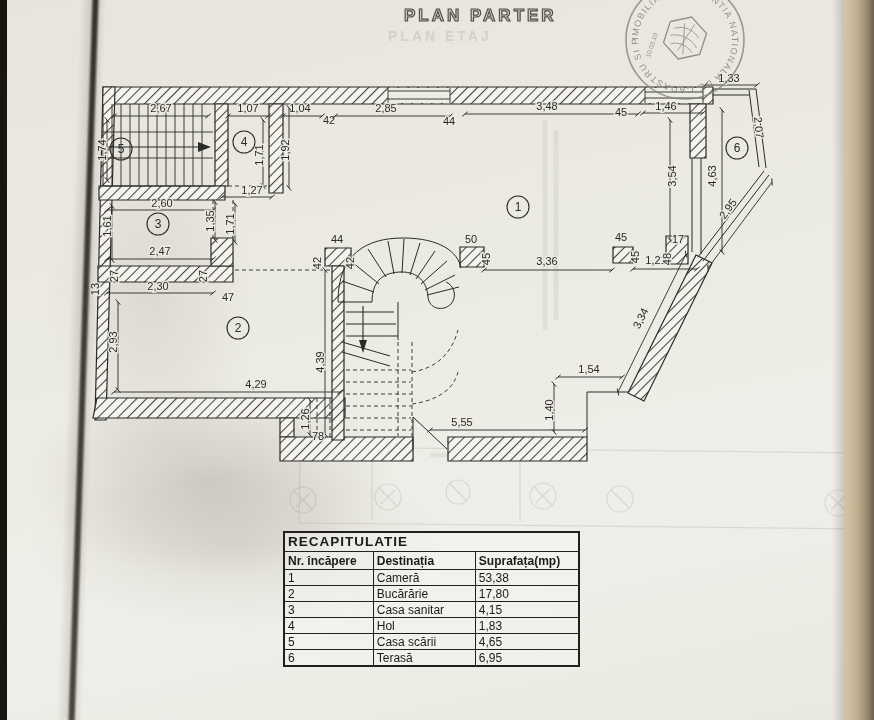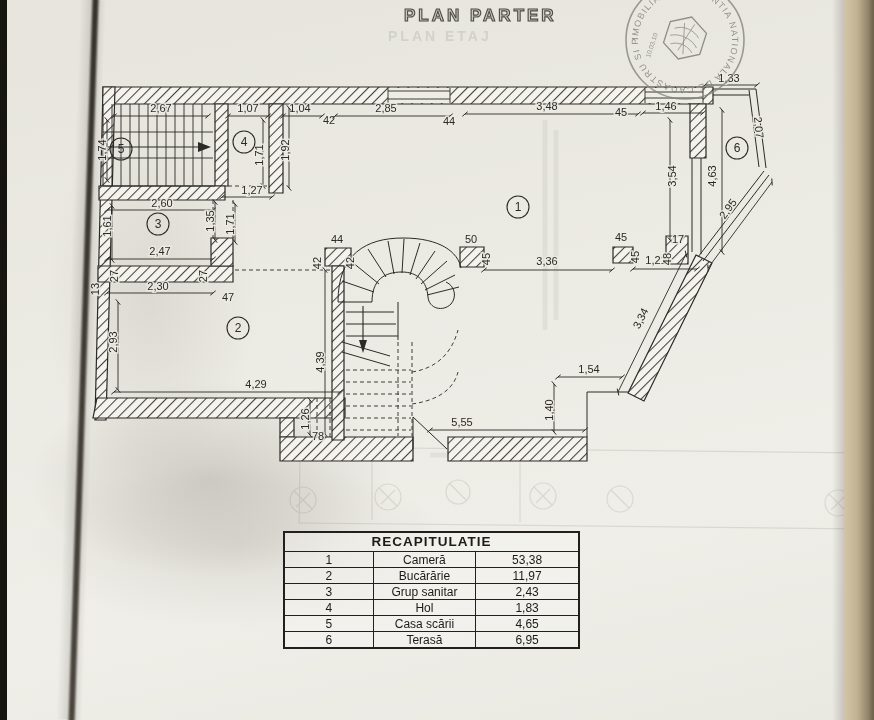--- a/index.html
+++ b/index.html
@@ -20,21 +20,21 @@
   .right-strip{position:absolute;right:0;top:0;width:30px;height:720px;
     background:linear-gradient(90deg,#d3c6a6 0%,#bfb191 45%,#93846a 80%,#6a5f4b 100%);}
   .right-shadow{position:absolute;right:28px;top:0;width:14px;height:720px;
     background:linear-gradient(90deg,transparent,rgba(70,62,48,.25));}
   .title{position:absolute;left:380px;top:6px;font-size:17px;font-weight:bold;letter-spacing:3px;
     color:rgba(70,68,62,.18);padding-left:24px;-webkit-text-stroke:1.1px #4d4b45;}
   .ghost-title{position:absolute;left:388px;top:28px;font-size:14px;font-weight:bold;letter-spacing:3px;
     color:#8a887f;opacity:.22;filter:blur(.4px);}
   table.recap{position:absolute;left:283px;top:531px;width:297px;border-collapse:collapse;
     background:rgba(250,250,246,.35);color:#1c1b18;}
-  table.recap th,table.recap td{border:1.4px solid #21201c;font-size:12px;padding:0 16px;text-align:center;height:15px;line-height:14px;}
+  table.recap th,table.recap td{border:1.4px solid #21201c;font-size:12px;padding:0 3px;text-align:left;height:15px;line-height:14px;}
   table.recap{border:2.4px solid #21201c;}
   table.recap tr.ttl th{font-size:13.5px;font-weight:bold;letter-spacing:1px;height:18px;}
   table.recap tr.hdr th{font-weight:bold;height:17px;}
   table.recap tr.b td{font-weight:bold;height:17px;}
   svg text.dimt{font-family:"Liberation Sans",sans-serif;fill:#2b2a26;
     paint-order:stroke;stroke:rgba(236,235,228,.85);stroke-width:3px;}
   svg text.roomn{font-family:"Liberation Sans",sans-serif;fill:#2b2a26;}
 </style>
 </head>
 <body>
@@ -261,36 +261,41 @@
   <table class="recap">
     <colgroup>
         <col style="width:90px">
         <col style="width:103px">
         <col style="width:104px">
       </colgroup>
     <thead>
       <tr class="ttl">
         <th colspan="3">RECAPITULATIE</th>
       </tr>
+      <tr class="hdr">
+        <th>Nr. încăpere</th>
+        <th>Destinația</th>
+        <th>Suprafața(mp)</th>
+      </tr>
     </thead>
     <tbody>
       <tr>
         <td>1</td>
           <td>Cameră</td>
           <td>53,38</td>
       </tr>
       <tr>
         <td>2</td>
           <td>Bucărărie</td>
-          <td>11,97</td>
+          <td>17,80</td>
       </tr>
       <tr>
         <td>3</td>
-          <td>Grup sanitar</td>
-          <td>2,43</td>
+          <td>Casa sanitar</td>
+          <td>4,15</td>
       </tr>
       <tr>
         <td>4</td>
           <td>Hol</td>
           <td>1,83</td>
       </tr>
       <tr>
         <td>5</td>
           <td>Casa scării</td>
           <td>4,65</td>

